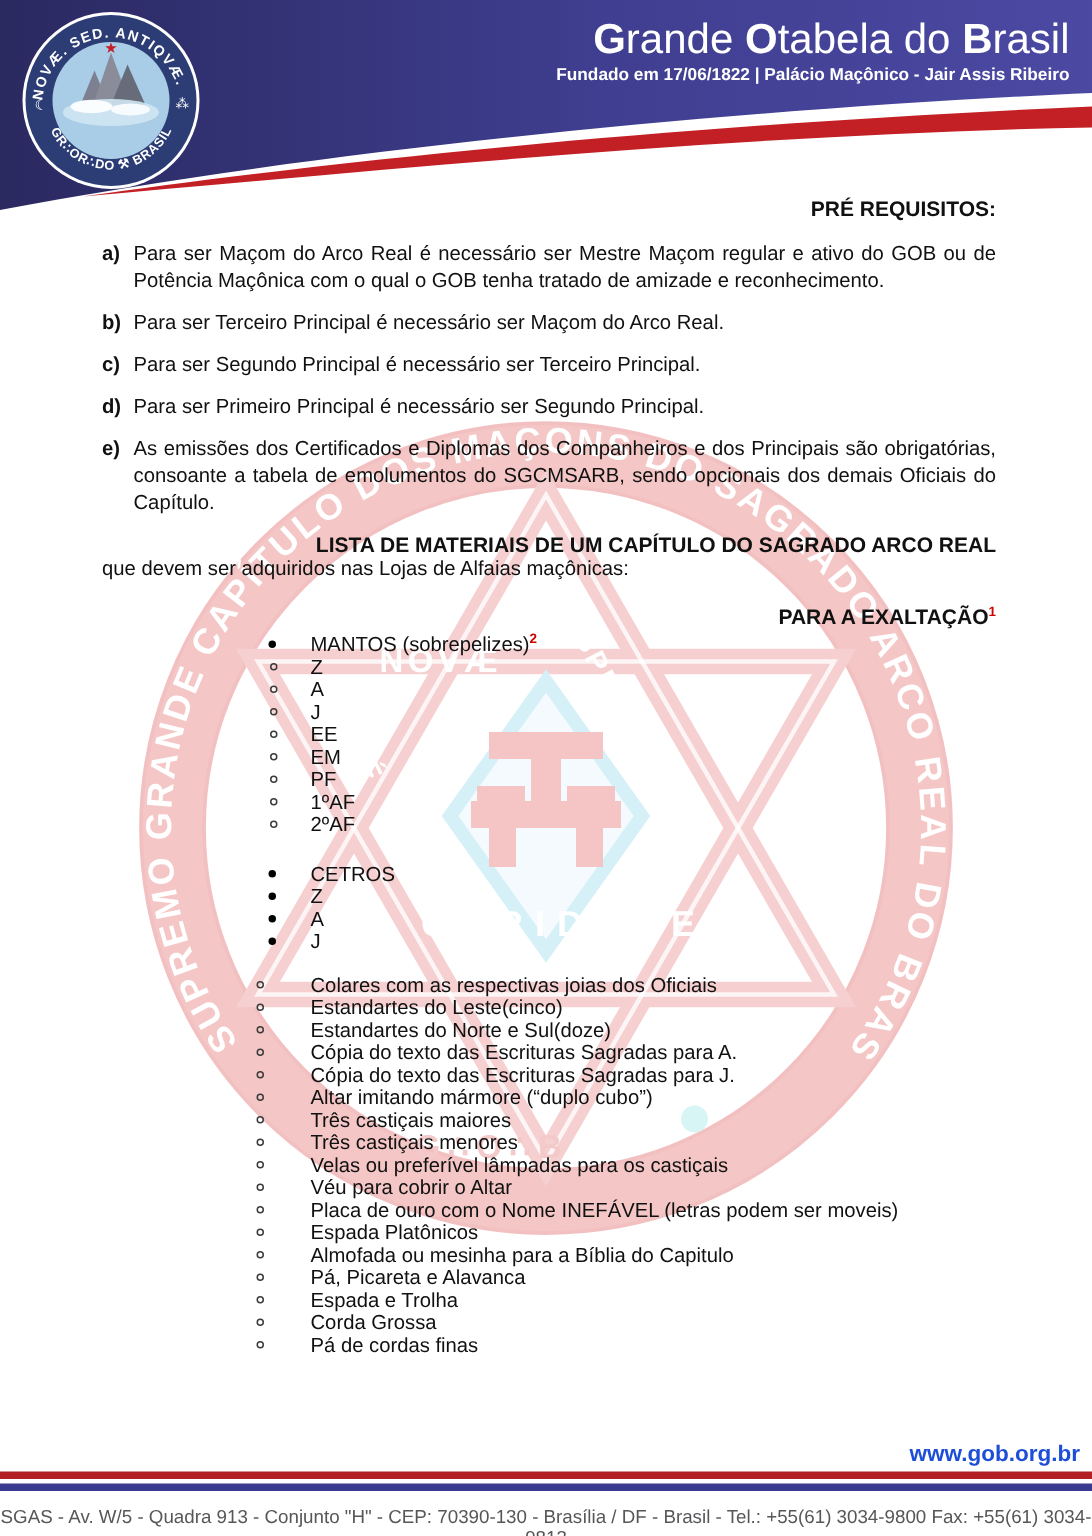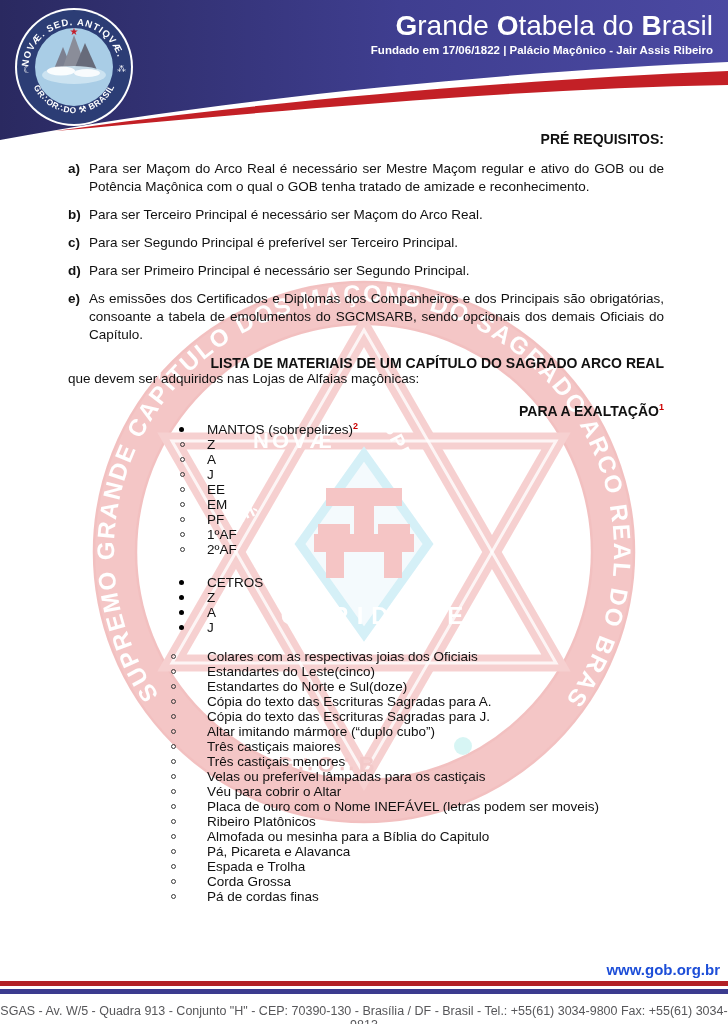--- a/index.html
+++ b/index.html
@@ -140,21 +140,21 @@
   <div class="content">
 
     <div class="h-center pre-req">PRÉ REQUISITOS:</div>
 
     <div>
 
         <p class="req"><span class="lbl">a)</span><span>Para ser Maçom do Arco Real é necessário ser Mestre Maçom regular e ativo do GOB ou de Potência Maçônica com o qual o GOB tenha tratado de amizade e reconhecimento.</span></p>
 
         <p class="req"><span class="lbl">b)</span><span>Para ser Terceiro Principal é necessário ser Maçom do Arco Real.</span></p>
 
-        <p class="req"><span class="lbl">c)</span><span>Para ser Segundo Principal é preferível ser Terceiro Principal.</span></p>
+        <p class="req"><span class="lbl">c)</span><span>Para ser Segundo Principal é necessário ser Terceiro Principal.</span></p>
 
         <p class="req"><span class="lbl">d)</span><span>Para ser Primeiro Principal é necessário ser Segundo Principal.</span></p>
 
         <p class="req"><span class="lbl">e)</span><span>As emissões dos Certificados e Diplomas dos Companheiros e dos Principais são obrigatórias, consoante a tabela de emolumentos do SGCMSARB, sendo opcionais dos demais Oficiais do Capítulo.</span></p>
       </div>
 
     <div class="h-center lista-title">LISTA DE MATERIAIS DE UM CAPÍTULO DO SAGRADO ARCO REAL</div>
     <div class="lista-sub">que devem ser adquiridos nas Lojas de Alfaias maçônicas:</div>
 
     <div class="h-center exalt-title"><span>PARA A EXALTAÇÃO</span><sup class="fn">1</sup></div>
@@ -209,21 +209,21 @@
         <li><span class="mk mk-circ"></span><span>Três castiçais maiores</span></li>
 
         <li><span class="mk mk-circ"></span><span>Três castiçais menores</span></li>
 
         <li><span class="mk mk-circ"></span><span>Velas ou preferível lâmpadas para os castiçais</span></li>
 
         <li><span class="mk mk-circ"></span><span>Véu para cobrir o Altar</span></li>
 
         <li><span class="mk mk-circ"></span><span>Placa de ouro com o Nome INEFÁVEL (letras podem ser moveis)</span></li>
 
-        <li><span class="mk mk-circ"></span><span>Ribeiro Platônicos</span></li>
+        <li><span class="mk mk-circ"></span><span>Espada Platônicos</span></li>
 
         <li><span class="mk mk-circ"></span><span>Almofada ou mesinha para a Bíblia do Capitulo</span></li>
 
         <li><span class="mk mk-circ"></span><span>Pá, Picareta e Alavanca</span></li>
 
         <li><span class="mk mk-circ"></span><span>Espada e Trolha</span></li>
 
         <li><span class="mk mk-circ"></span><span>Corda Grossa</span></li>
 
         <li><span class="mk mk-circ"></span><span>Pá de cordas finas</span></li>

